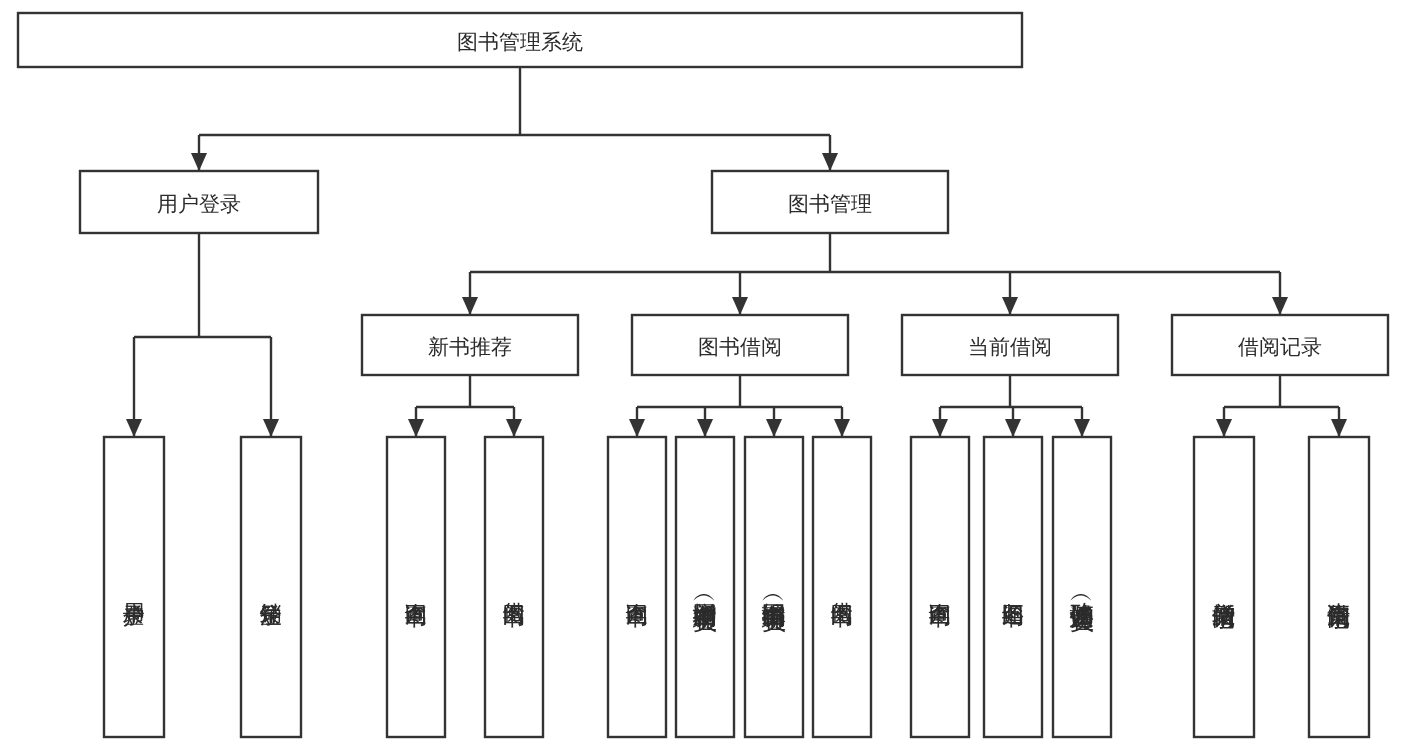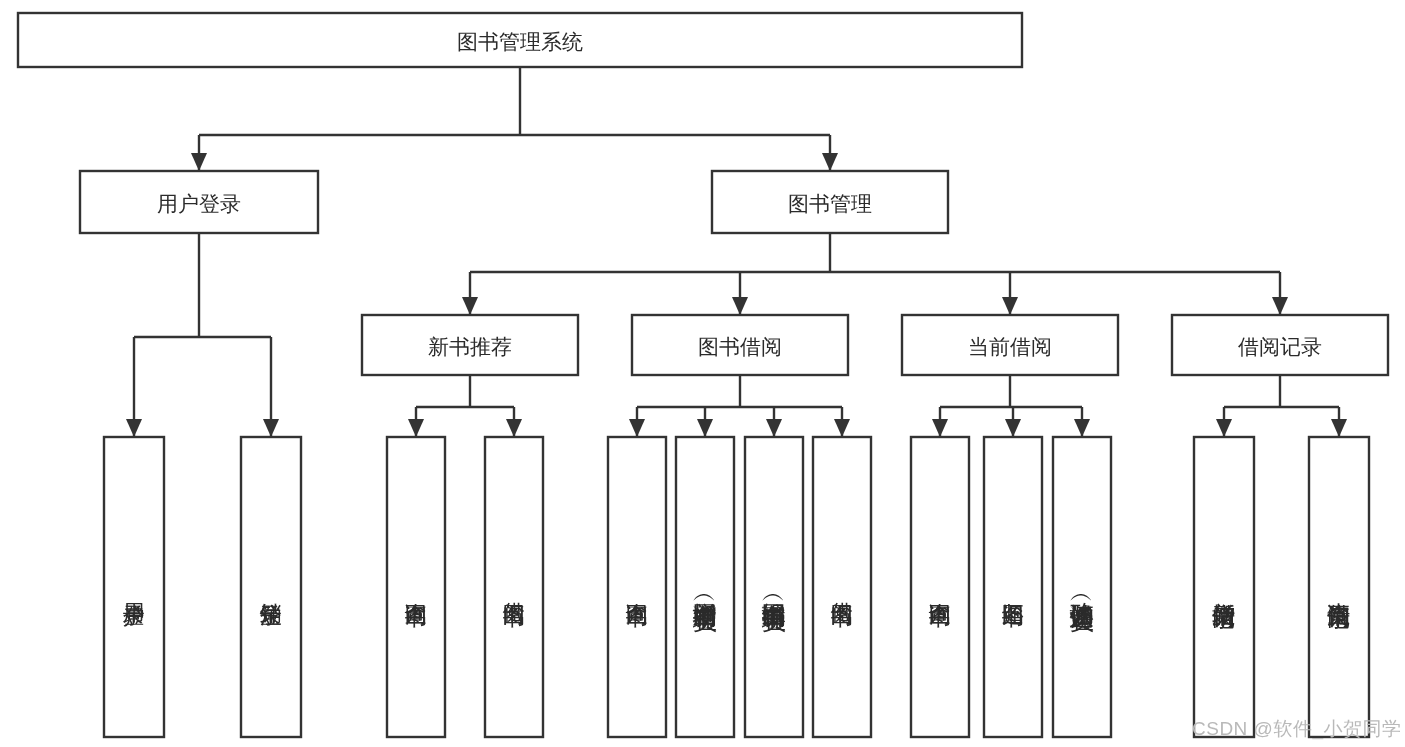--- a/index.html
+++ b/index.html
@@ -174,14 +174,13 @@
       <div class="vlabel" style="left: 608px; top: 437px; width: 58px; height: 300px;">查询图书</div>
       <div class="vlabel" style="left: 676px; top: 437px; width: 58px; height: 300px; font-size: 24px; letter-spacing: 1px;">新增图书（管理员）</div>
       <div class="vlabel" style="left: 745px; top: 437px; width: 58px; height: 300px; font-size: 24px; letter-spacing: 1px;">编辑图书（管理员）</div>
       <div class="vlabel" style="left: 813px; top: 437px; width: 58px; height: 300px;">借阅图书</div>
       <div class="vlabel" style="left: 911px; top: 437px; width: 58px; height: 300px;">查询图书</div>
       <div class="vlabel" style="left: 984px; top: 437px; width: 58px; height: 300px;">归还图书</div>
       <div class="vlabel" style="left: 1053px; top: 437px; width: 58px; height: 300px; font-size: 24px; letter-spacing: 1px;">确认归还（管理员）</div>
       <div class="vlabel" style="left: 1194px; top: 437px; width: 60px; height: 300px; font-size: 23px;">新增借阅记录</div>
       <div class="vlabel" style="left: 1309px; top: 437px; width: 60px; height: 300px; font-size: 23px;">查询借阅记录</div>
     </div>
-  <div class="watermark-text" id="watermark" style="left: 1192px; top: 716px;">CSDN @软件_小贺同学</div>
 </div>
 
 </body></html>

